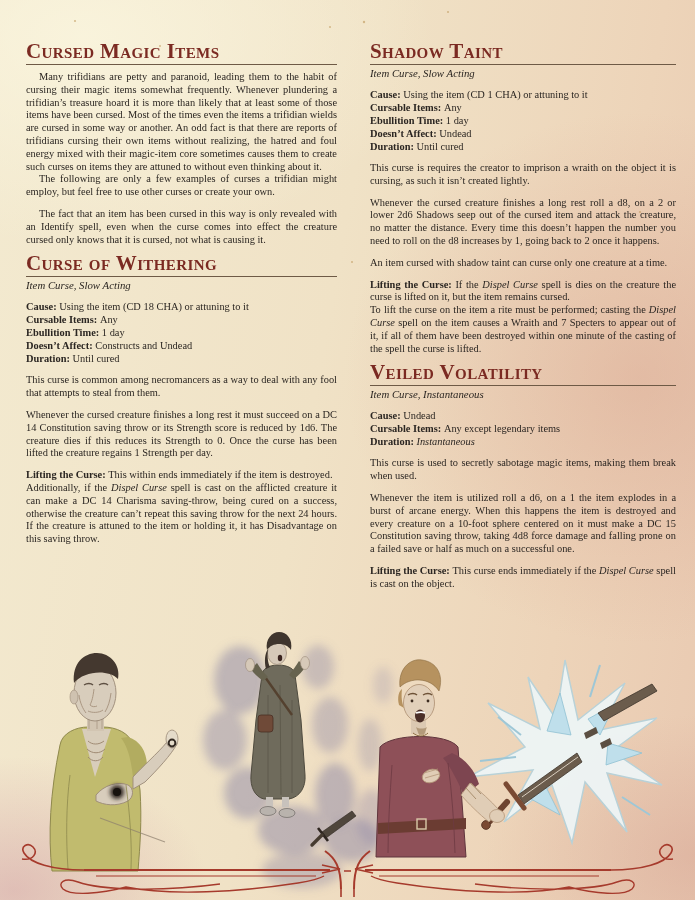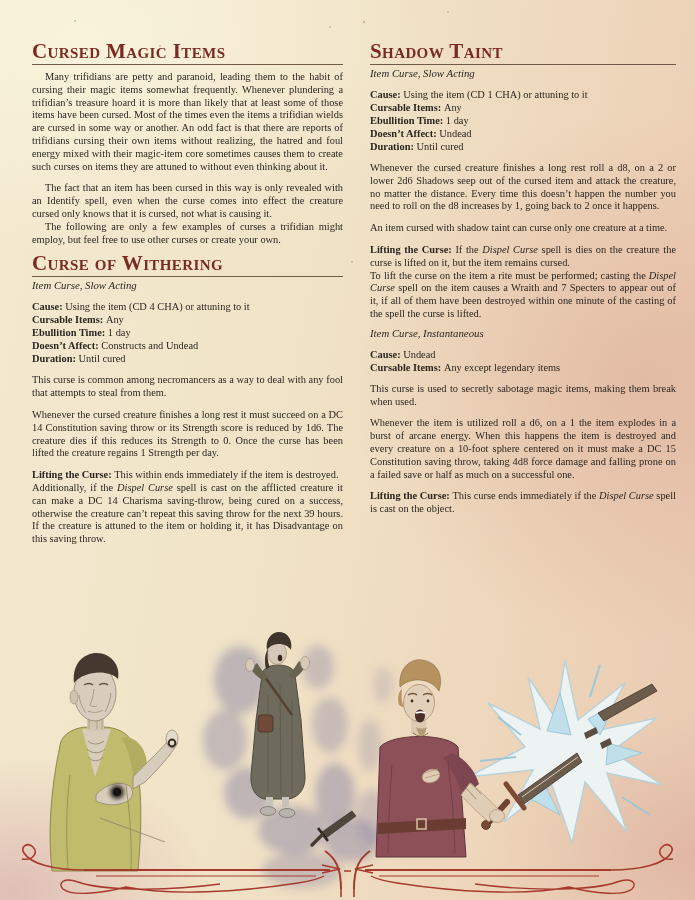--- a/index.html
+++ b/index.html
@@ -11,21 +11,21 @@
     font-family:"Liberation Serif","DejaVu Serif",serif;
     color:#2b2622;
     background:
       radial-gradient(ellipse 420px 380px at 92% 42%, rgba(213,156,137,.42), transparent 70%),
       radial-gradient(ellipse 260px 180px at 2% 99%, rgba(202,142,156,.45), transparent 75%),
       radial-gradient(ellipse 300px 200px at 100% 95%, rgba(206,148,136,.35), transparent 70%),
       radial-gradient(ellipse 500px 300px at 12% 4%, rgba(250,245,222,.85), transparent 70%),
       linear-gradient(100deg,#f3ead0 0%,#f0e2c6 45%,#edd4b9 78%,#e9c9b1 100%);
   }
   .col{position:absolute;top:40px;}
-  .col.left{left:32px;width:311px;}
+  .col.left{left:26px;width:311px;}
   .col.right{left:370px;width:306px;}
   .sec{margin:0;}
   .sec + .sec{margin-top:6px;}
   h2.h{
     font-variant:small-caps;
     font-weight:700;
     font-size:21px;
     line-height:1.05;
     letter-spacing:.4px;
     color:#7b2a22;
@@ -61,64 +61,67 @@
       <circle cx="640" cy="212" r="1.1"></circle>
       <circle cx="352" cy="262" r="1"></circle>
     </g>
   </svg>
 
   <div class="col left">
 
     <section class="sec">
       <h2 class="h">Cursed Magic Items</h2>
       <p class="para indent tight" style="margin-top:6px">Many trifidians are petty and paranoid, leading them to the habit of cursing their magic items somewhat frequently. Whenever plundering a trifidian’s treasure hoard it is more than likely that at least some of those items have been cursed. Most of the times even the items a trifidian wields are cursed in some way or another. An odd fact is that there are reports of trifidians cursing their own items without realizing, the hatred and foul energy mixed with their magic-item core sometimes causes them to create such curses on items they are attuned to without even thinking about it.</p>
+      <p class="para indent tight">The following are only a few examples of curses a trifidian might employ, but feel free to use other curses or create your own.</p>
       <p class="para indent">The fact that an item has been cursed in this way is only revealed with an Identify spell, even when the curse comes into effect the creature cursed only knows that it is cursed, not what is causing it.</p>
-      <p class="para indent tight">The following are only a few examples of curses a trifidian might employ, but feel free to use other curses or create your own.</p>
     </section>
 
     <section class="sec">
       <h2 class="h">Curse of Withering</h2>
       <p class="subtitle">Item Curse, Slow Acting</p>
       <div class="stats">
-        <div class="stat"><span class="b">Cause: </span><span>Using the item (CD 4 CHA) or attuning to it</span></div>
+        <div class="stat"><span class="b">Cause: </span><span>Using the item (CD 18 CHA) or attuning to it</span></div>
         <div class="stat"><span class="b">Cursable Items: </span><span>Any</span></div>
         <div class="stat"><span class="b">Ebullition Time: </span><span>1 day</span></div>
         <div class="stat"><span class="b">Doesn’t Affect: </span><span>Constructs and Undead</span></div>
         <div class="stat"><span class="b">Duration: </span><span>Until cured</span></div>
       </div>
       <p class="para">This curse is common among necromancers as a way to deal with any fool that attempts to steal from them.</p>
       <p class="para">Whenever the cursed creature finishes a long rest it must succeed on a DC 14 Constitution saving throw or its Strength score is reduced by 1d6. The creature dies if this reduces its Strength to 0. Once the curse has been lifted the creature regains 1 Strength per day.</p>
       <p class="para"><span class="b">Lifting the Curse: </span><span>This within ends immediately if the item is destroyed.</span></p>
-      <p class="para tight"><span>Additionally, if the </span><span class="i">Dispel Curse</span><span> spell is cast on the afflicted creature it can make a DC 14 Charisma saving-throw, being cured on a success, otherwise the creature can’t repeat this saving throw for the next 39 hours. If the creature is attuned to the item or holding it, it has Disadvantage on this saving throw.</span></p>
+      <p class="para tight"><span>Additionally, if the </span><span class="i">Dispel Curse</span><span> spell is cast on the afflicted creature it can make a DC 14 Charisma saving-throw, being cured on a success, otherwise the creature can’t repeat this saving throw for the next 24 hours. If the creature is attuned to the item or holding it, it has Disadvantage on this saving throw.</span></p>
     </section>
   </div>
 
   <div class="col right">
 
     <section class="sec">
       <h2 class="h">Shadow Taint</h2>
       <p class="subtitle">Item Curse, Slow Acting</p>
       <div class="stats">
         <div class="stat"><span class="b">Cause: </span><span>Using the item (CD 1 CHA) or attuning to it</span></div>
         <div class="stat"><span class="b">Cursable Items: </span><span>Any</span></div>
         <div class="stat"><span class="b">Ebullition Time: </span><span>1 day</span></div>
         <div class="stat"><span class="b">Doesn’t Affect: </span><span>Undead</span></div>
         <div class="stat"><span class="b">Duration: </span><span>Until cured</span></div>
       </div>
+      <p class="para">This curse is requires the creator to imprison a wraith on the object it is cursing, as such it isn’t created lightly.</p>
       <p class="para">Whenever the cursed creature finishes a long rest roll a d8, on a 2 or lower 2d6 Shadows seep out of the cursed item and attack the creature, no matter the distance. Every time this doesn’t happen the number you need to roll on the d8 increases by 1, going back to 2 once it happens.</p>
       <p class="para">An item cursed with shadow taint can curse only one creature at a time.</p>
       <p class="para"><span class="b">Lifting the Curse: </span><span>If the </span><span class="i">Dispel Curse</span><span> spell is dies on the creature the curse is lifted on it, but the item remains cursed.</span></p>
       <p class="para tight"><span>To lift the curse on the item a rite must be performed; casting the </span><span class="i">Dispel Curse</span><span> spell on the item causes a Wraith and 7 Specters to appear out of it, if all of them have been destroyed within one minute of the casting of the spell the curse is lifted.</span></p>
     </section>
 
     <section class="sec">
+      <h2 class="h">Veiled Volatility</h2>
       <p class="subtitle">Item Curse, Instantaneous</p>
       <div class="stats">
         <div class="stat"><span class="b">Cause: </span><span>Undead</span></div>
         <div class="stat"><span class="b">Cursable Items: </span><span>Any except legendary items</span></div>
+        <div class="stat"><span class="b">Duration: </span><span class="i">Instantaneous</span></div>
       </div>
       <p class="para">This curse is used to secretly sabotage magic items, making them break when used.</p>
       <p class="para">Whenever the item is utilized roll a d6, on a 1 the item explodes in a burst of arcane energy. When this happens the item is destroyed and every creature on a 10-foot sphere centered on it must make a DC 15 Constitution saving throw, taking 4d8 force damage and falling prone on a failed save or half as much on a successful one.</p>
       <p class="para"><span class="b">Lifting the Curse: </span><span>This curse ends immediately if the </span><span class="i">Dispel Curse</span><span> spell is cast on the object.</span></p>
     </section>
   </div>
 
   <svg class="layer art" width="695" height="275" viewBox="0 0 695 275">
     <defs>
       <filter id="blur5" x="-50%" y="-50%" width="200%" height="200%">

